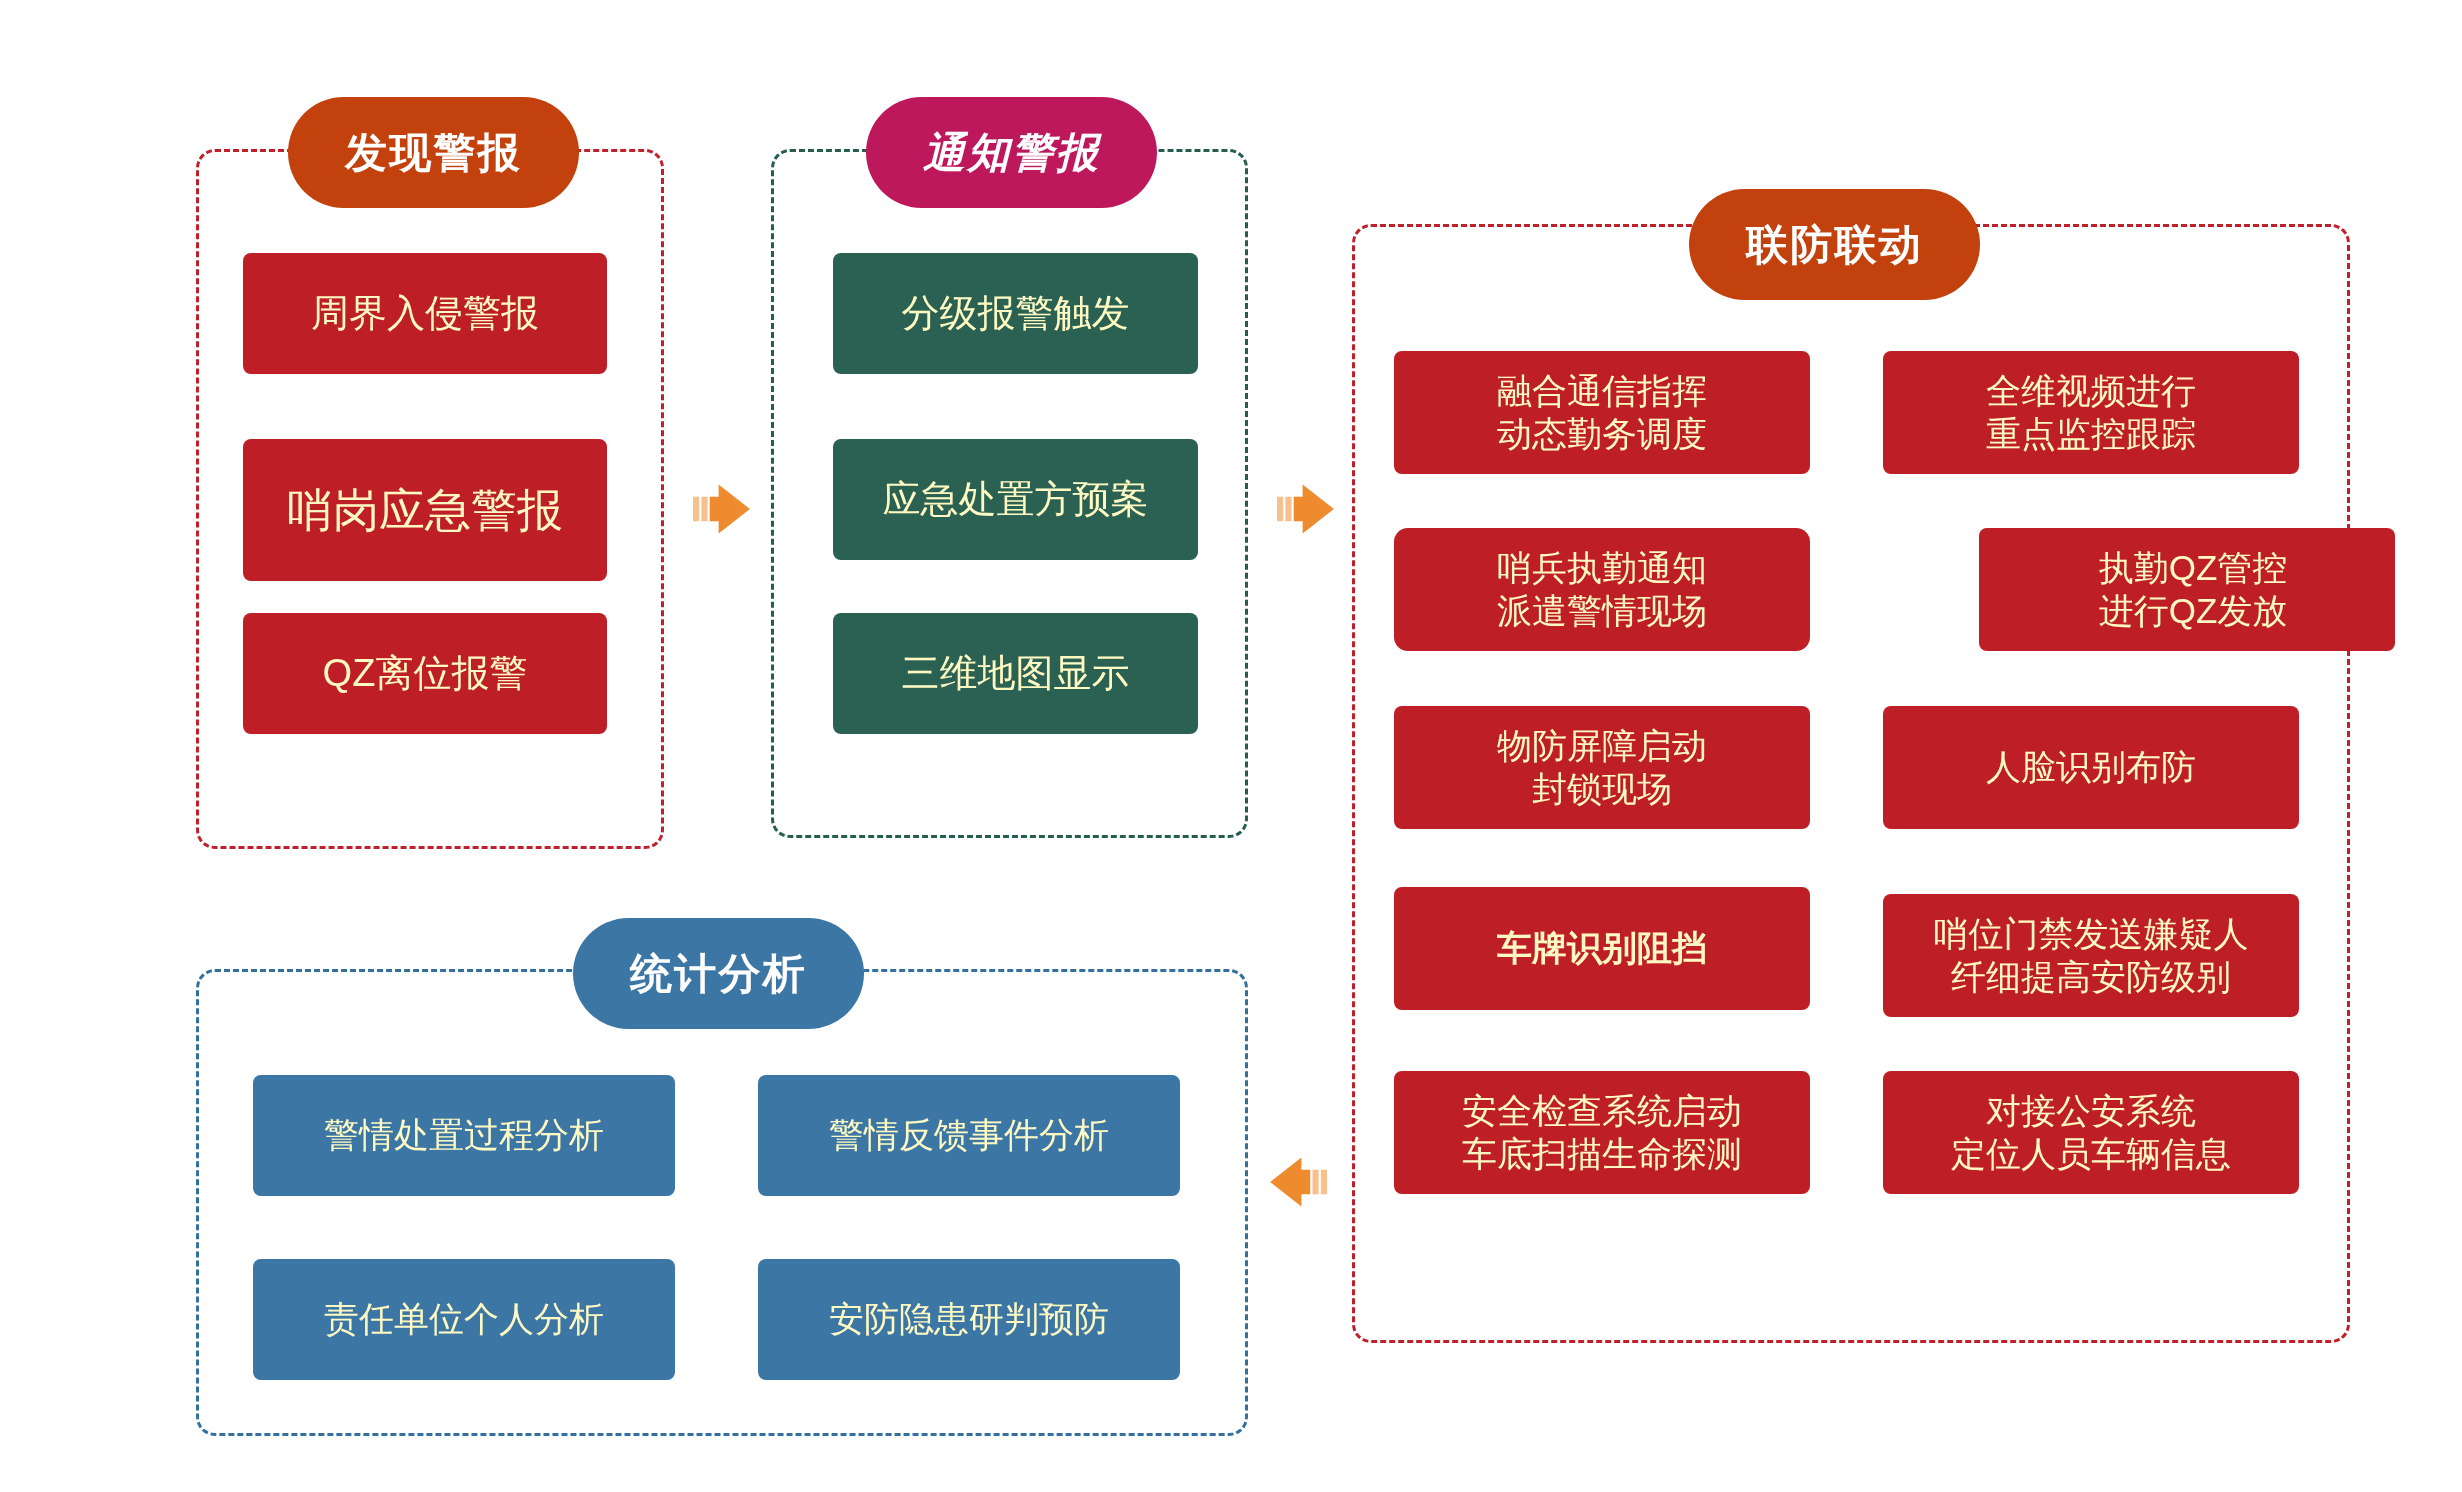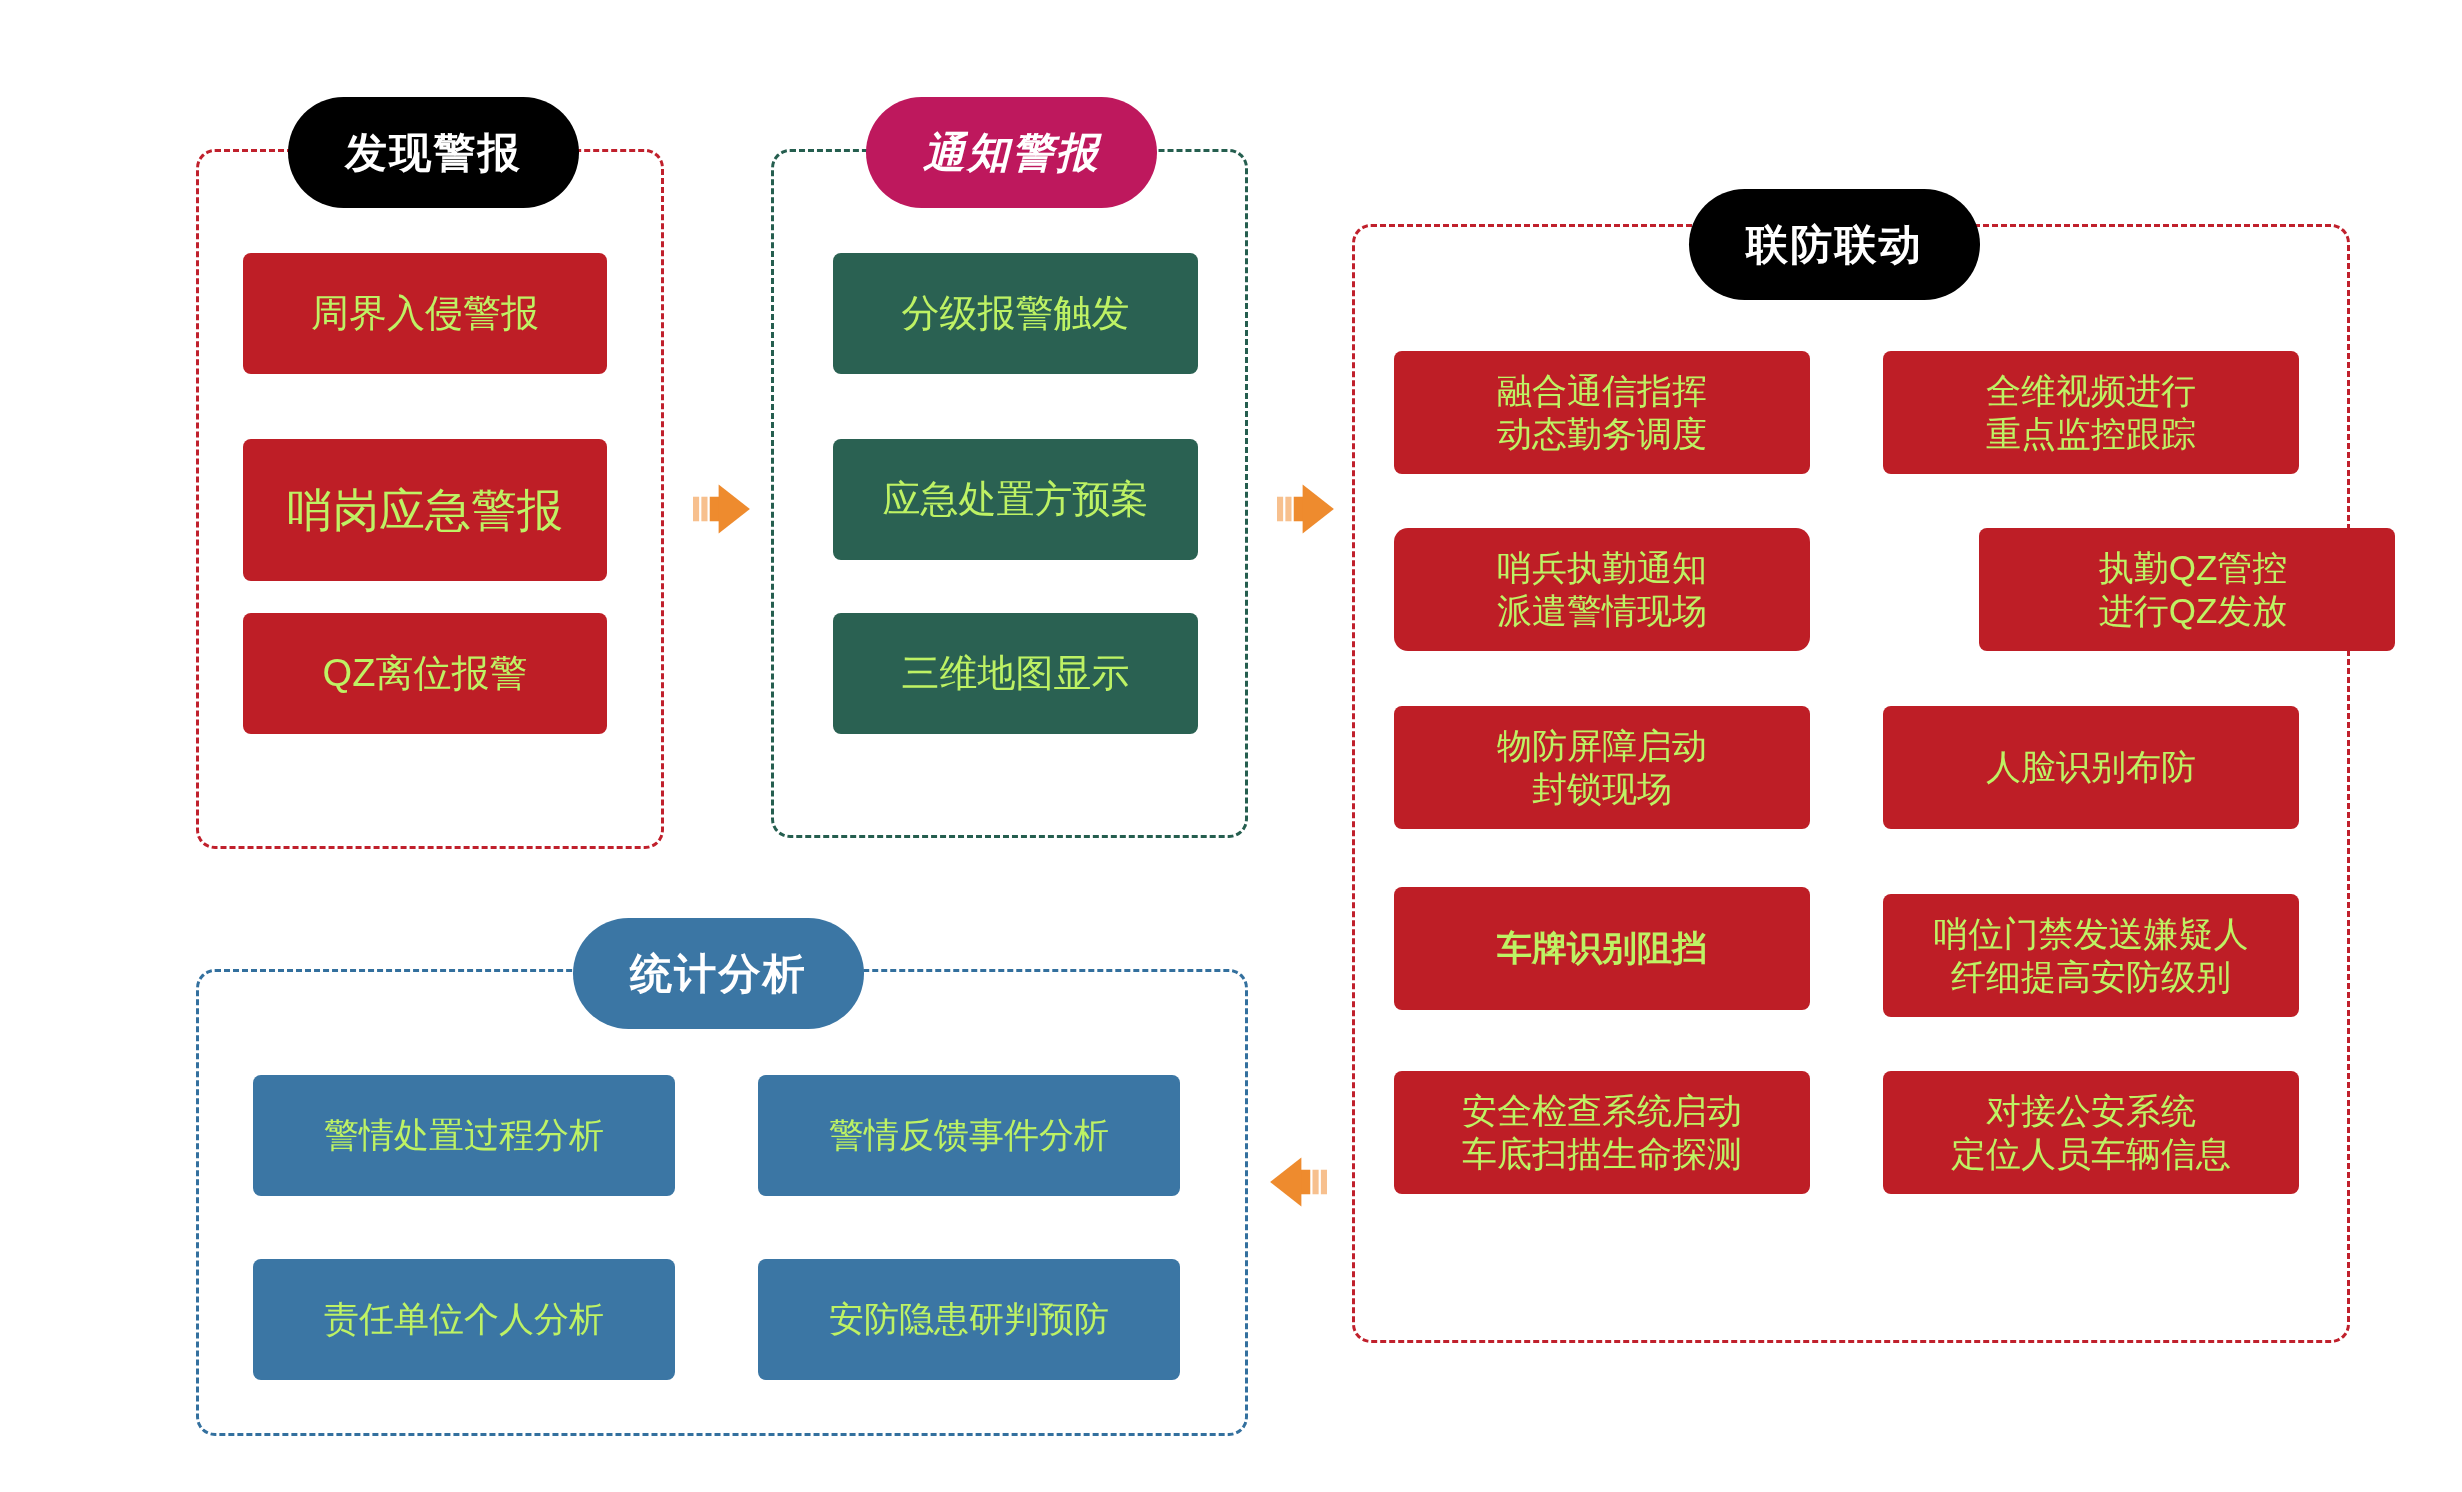--- a/index.html
+++ b/index.html
@@ -38,34 +38,34 @@
     display: flex;
     align-items: center;
     justify-content: center;
     border-radius: 562px;
     color: #ffffff;
     font-weight: bold;
     letter-spacing: 2.2px;
     white-space: nowrap;
     z-index: 5;
   }
-  .pill.red   { background: #000000; }
+  .pill.red   { background: #c2410c; }
   .pill.green { background: #be185d; font-style: italic; }
   .pill.blue  { background: #3B76A4; }
 
   
   .box {
     position: absolute;
     box-sizing: border-box;
     display: flex;
     align-items: center;
     justify-content: center;
     text-align: center;
     border-radius: 7.9px;
-    color: #bef264;
+    color: #fef9c3;
     line-height: 1.22;
     white-space: pre-line;
     z-index: 3;
   }
   .box.red   { background: #BE1E26; }
   .box.green { background: #2A6152; }
   .box.blue  { background: #3B76A4; }
 
   
   .arrow {

